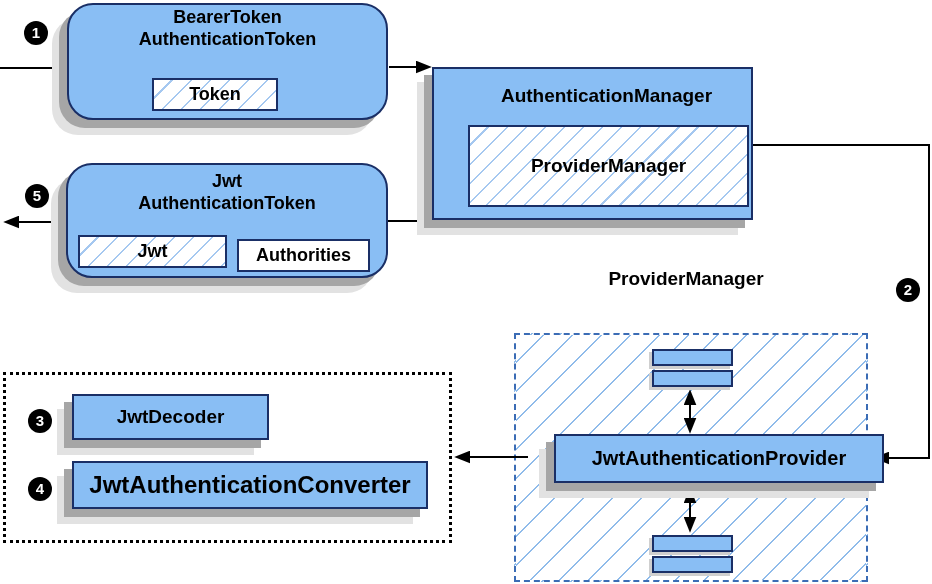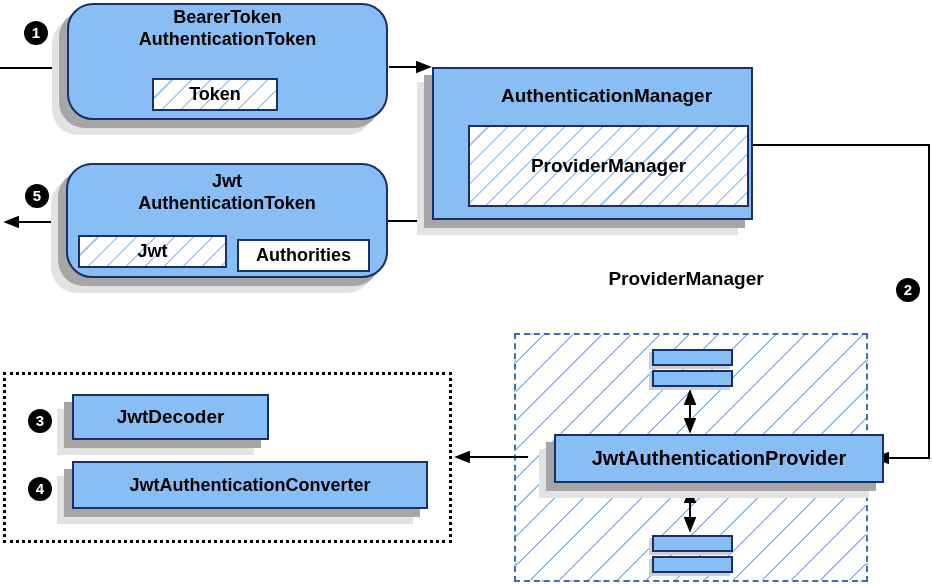--- a/index.html
+++ b/index.html
@@ -116,21 +116,21 @@
 
   <div class="bar" style="left:652px;top:349px;"></div>
   <div class="bar" style="left:652px;top:370px;"></div>
   <div class="bar" style="left:652px;top:535px;"></div>
   <div class="bar" style="left:652px;top:556px;"></div>
 
   <div class="node center-label" style="left:528px;top:434px;width:330px;height:49px;font-size:20px;margin-left:26px;">JwtAuthenticationProvider</div>
 
   <div class="node center-label" style="left:72px;top:394px;width:197px;height:46px;font-size:19px;">JwtDecoder</div>
 
-  <div class="node center-label" style="left:72px;top:461px;width:356px;height:48px;font-size:18px;">JwtAuthenticationConverter</div>
+  <div class="node center-label" style="left:72px;top:461px;width:356px;height:48px;font-size:24px;">JwtAuthenticationConverter</div>
 
   <div class="badge" style="left:24px;top:21px;">1</div>
   <div class="badge" style="left:896px;top:278px;">2</div>
   <div class="badge" style="left:28px;top:409px;">3</div>
   <div class="badge" style="left:28px;top:477px;">4</div>
   <div class="badge" style="left:25px;top:184px;">5</div>
 
 </div>
 
 </body></html>

